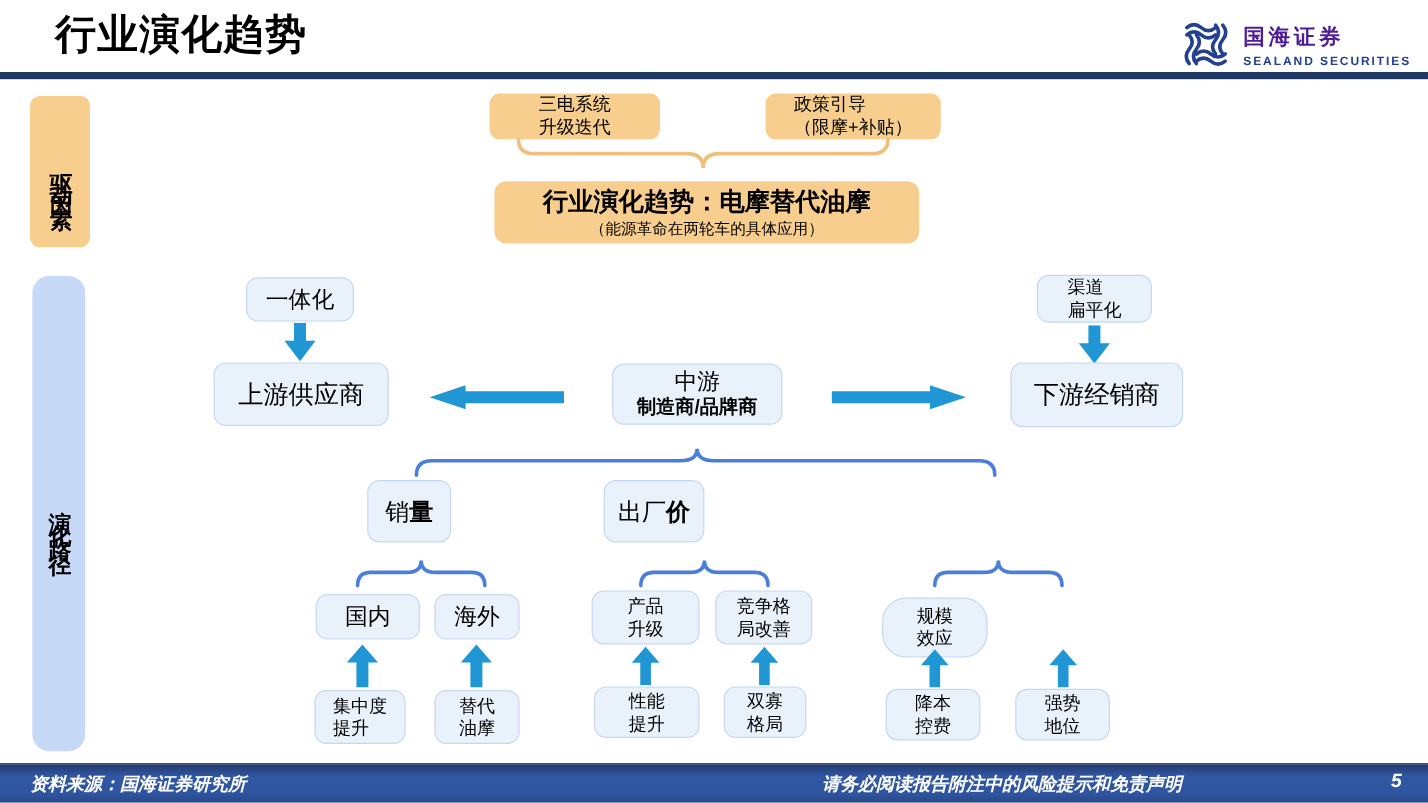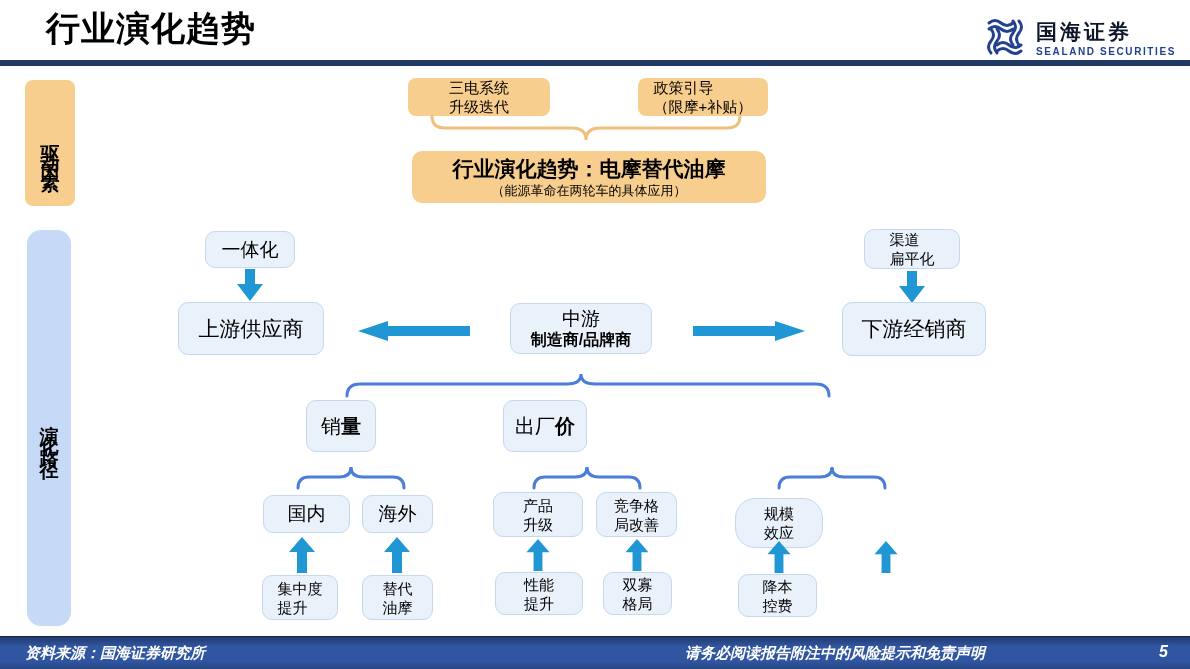--- a/index.html
+++ b/index.html
@@ -4,21 +4,21 @@
 <style>
   html,body{margin:0;padding:0;background:#fff;}
   .slide{
     position:relative;width:1190px;height:669px;background:#fff;overflow:hidden;
     font-family:"Liberation Sans","DejaVu Sans",sans-serif;color:#000;
   }
   
   .title{position:absolute;left:10px;top:6px;font-size:34px;font-weight:bold;letter-spacing:1px;margin-left:36px;}
   .divider{position:absolute;left:0;top:60px;width:1190px;height:6px;background:#1F3864;}
   .logo{position:absolute;right:14px;top:14px;display:flex;align-items:center;gap:8px;}
-  .logo-name{font-size:21px;font-weight:bold;color:#0f172a;letter-spacing:3px;line-height:29px;}
+  .logo-name{font-size:18px;font-weight:bold;color:#4c1d95;letter-spacing:3px;line-height:29px;}
   .logo-sub{font-size:10px;font-weight:bold;color:#23418F;letter-spacing:1.6px;}
   
   .box{position:absolute;display:flex;flex-direction:column;align-items:center;justify-content:center;
        white-space:pre-line;box-sizing:border-box;}
   .tan{background:#F7CE8E;border-radius:8px;}
   .bluebox{background:#E9F1FB;border:1px solid #C7D7EF;border-radius:10px;}
   .vlabel{position:absolute;writing-mode:vertical-rl;text-orientation:upright;display:flex;
           align-items:center;justify-content:center;font-weight:bold;font-size:19px;box-sizing:border-box;}
   .sidebar-blue{background:#C6D9F7;border-radius:14px;}
   .f-small{font-size:15px;line-height:19px;}
@@ -71,21 +71,21 @@
       <div class="logo-sub">SEALAND SECURITIES</div>
     </div>
   </div>
   <div class="divider"></div>
 
   <div class="vlabel tan" style="left:25px;top:80px;width:50px;height:126px;letter-spacing:9px;padding-top:9px;">驱动因素</div>
   <div class="vlabel sidebar-blue" style="left:27px;top:230px;width:44px;height:396px;letter-spacing:12px;padding-top:12px;">演化路径</div>
 
   <div class="box tan f-small" style="left:408px;top:78px;width:142px;height:38px;">三电系统
 升级迭代</div>
-  <div class="box tan f-small" style="left:638px;top:78px;width:130px;height:38px;">政策引导
+  <div class="box tan f-small" style="left:638px;top:78px;width:146px;height:38px;">政策引导
 （限摩+补贴）</div>
   <svg style="left:430px;top:114px;" width="312" height="28" viewBox="0 0 312 28">
     <path d="M2 2 Q2 14 15 14 L142 14 Q156 14 156 26 Q156 14 170 14 L297 14 Q310 14 310 2" fill="none" stroke="#EFBF7C" stroke-width="3" stroke-linecap="round"></path>
   </svg>
   <div class="box tan" style="left:412px;top:151px;width:354px;height:52px;border-radius:10px;">
     <div class="c1">行业演化趋势：电摩替代油摩</div>
     <div class="c2">（能源革命在两轮车的具体应用）</div>
   </div>
 
   <div class="box bluebox" style="left:205px;top:231px;width:90px;height:37px;font-size:19px;">一体化</div>
@@ -164,20 +164,22 @@
   <div class="box bluebox f-small" style="left:735px;top:498px;width:88px;height:50px;border-radius:20px;">规模
 效应</div>
   <svg style="left:766px;top:541px;" width="26" height="32" viewBox="0 0 26 36">
     <path d="M13 0 L26 15 H18 V36 H8 V15 H0 Z" fill="#2097D4"></path>
   </svg>
   <svg style="left:873px;top:541px;" width="26" height="32" viewBox="0 0 26 36">
     <path d="M13 0 L26 15 H18 V36 H8 V15 H0 Z" fill="#2097D4"></path>
   </svg>
   <div class="box bluebox f-small" style="left:738px;top:574px;width:79px;height:43px;">降本
 控费</div>
+  <div class="box bluebox f-small" style="left:846px;top:574px;width:79px;height:43px;">强势
+地位</div>
 
   <div class="footer">
     <span class="src">资料来源：国海证券研究所</span>
     <span class="disc">请务必阅读报告附注中的风险提示和免责声明</span>
     <span class="pg">5</span>
   </div>
 
 </div>
 
 </body></html>

